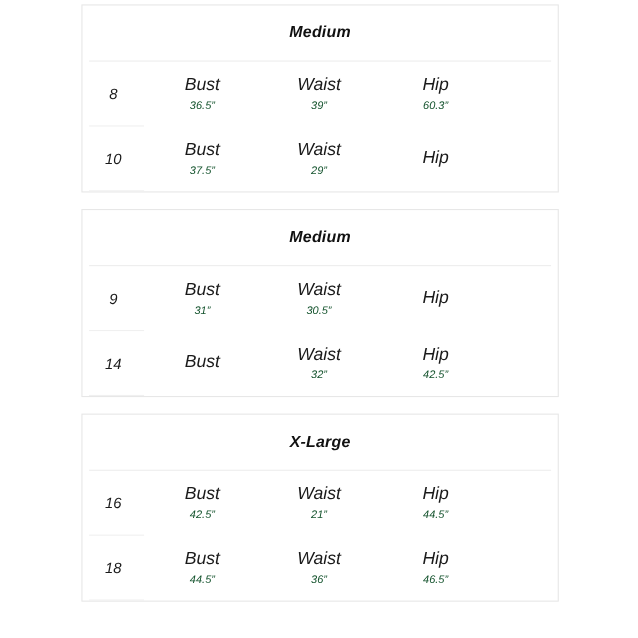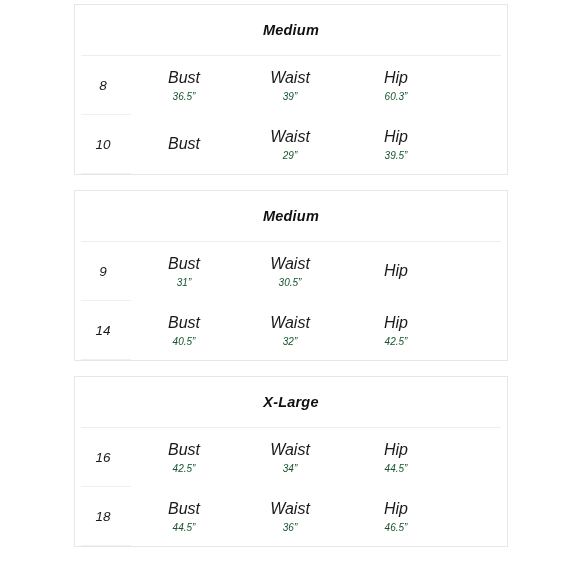--- a/index.html
+++ b/index.html
@@ -123,28 +123,28 @@
           <span class="measure-label">Hip</span>
           <span class="measure-value">60.3”</span>
         </div>
         <div class="cell-spacer"></div>
         <div class="row-rule"></div>
       </div>
       <div class="size-row">
         <div class="size-number-cell">10</div>
         <div class="measure-cell">
           <span class="measure-label">Bust</span>
+          <span class="measure-value">37.5”</span>
         </div>
         <div class="measure-cell">
           <span class="measure-label">Waist</span>
           <span class="measure-value">29”</span>
         </div>
         <div class="measure-cell">
           <span class="measure-label">Hip</span>
-          <span class="measure-value">39.5”</span>
         </div>
         <div class="cell-spacer"></div>
         <div class="row-rule"></div>
       </div>
     </div>
     <div class="size-card">
       <div class="card-title-wrap">
         <div class="card-title">Medium</div>
       </div>
       <div class="card-title-rule"></div>
@@ -161,21 +161,20 @@
         <div class="measure-cell">
           <span class="measure-label">Hip</span>
         </div>
         <div class="cell-spacer"></div>
         <div class="row-rule"></div>
       </div>
       <div class="size-row">
         <div class="size-number-cell">14</div>
         <div class="measure-cell">
           <span class="measure-label">Bust</span>
-          <span class="measure-value">40.5”</span>
         </div>
         <div class="measure-cell">
           <span class="measure-label">Waist</span>
           <span class="measure-value">32”</span>
         </div>
         <div class="measure-cell">
           <span class="measure-label">Hip</span>
           <span class="measure-value">42.5”</span>
         </div>
         <div class="cell-spacer"></div>
@@ -188,21 +187,21 @@
       </div>
       <div class="card-title-rule"></div>
       <div class="size-row">
         <div class="size-number-cell">16</div>
         <div class="measure-cell">
           <span class="measure-label">Bust</span>
           <span class="measure-value">42.5”</span>
         </div>
         <div class="measure-cell">
           <span class="measure-label">Waist</span>
-          <span class="measure-value">34”</span>
+          <span class="measure-value">21”</span>
         </div>
         <div class="measure-cell">
           <span class="measure-label">Hip</span>
           <span class="measure-value">44.5”</span>
         </div>
         <div class="cell-spacer"></div>
         <div class="row-rule"></div>
       </div>
       <div class="size-row">
         <div class="size-number-cell">18</div>

